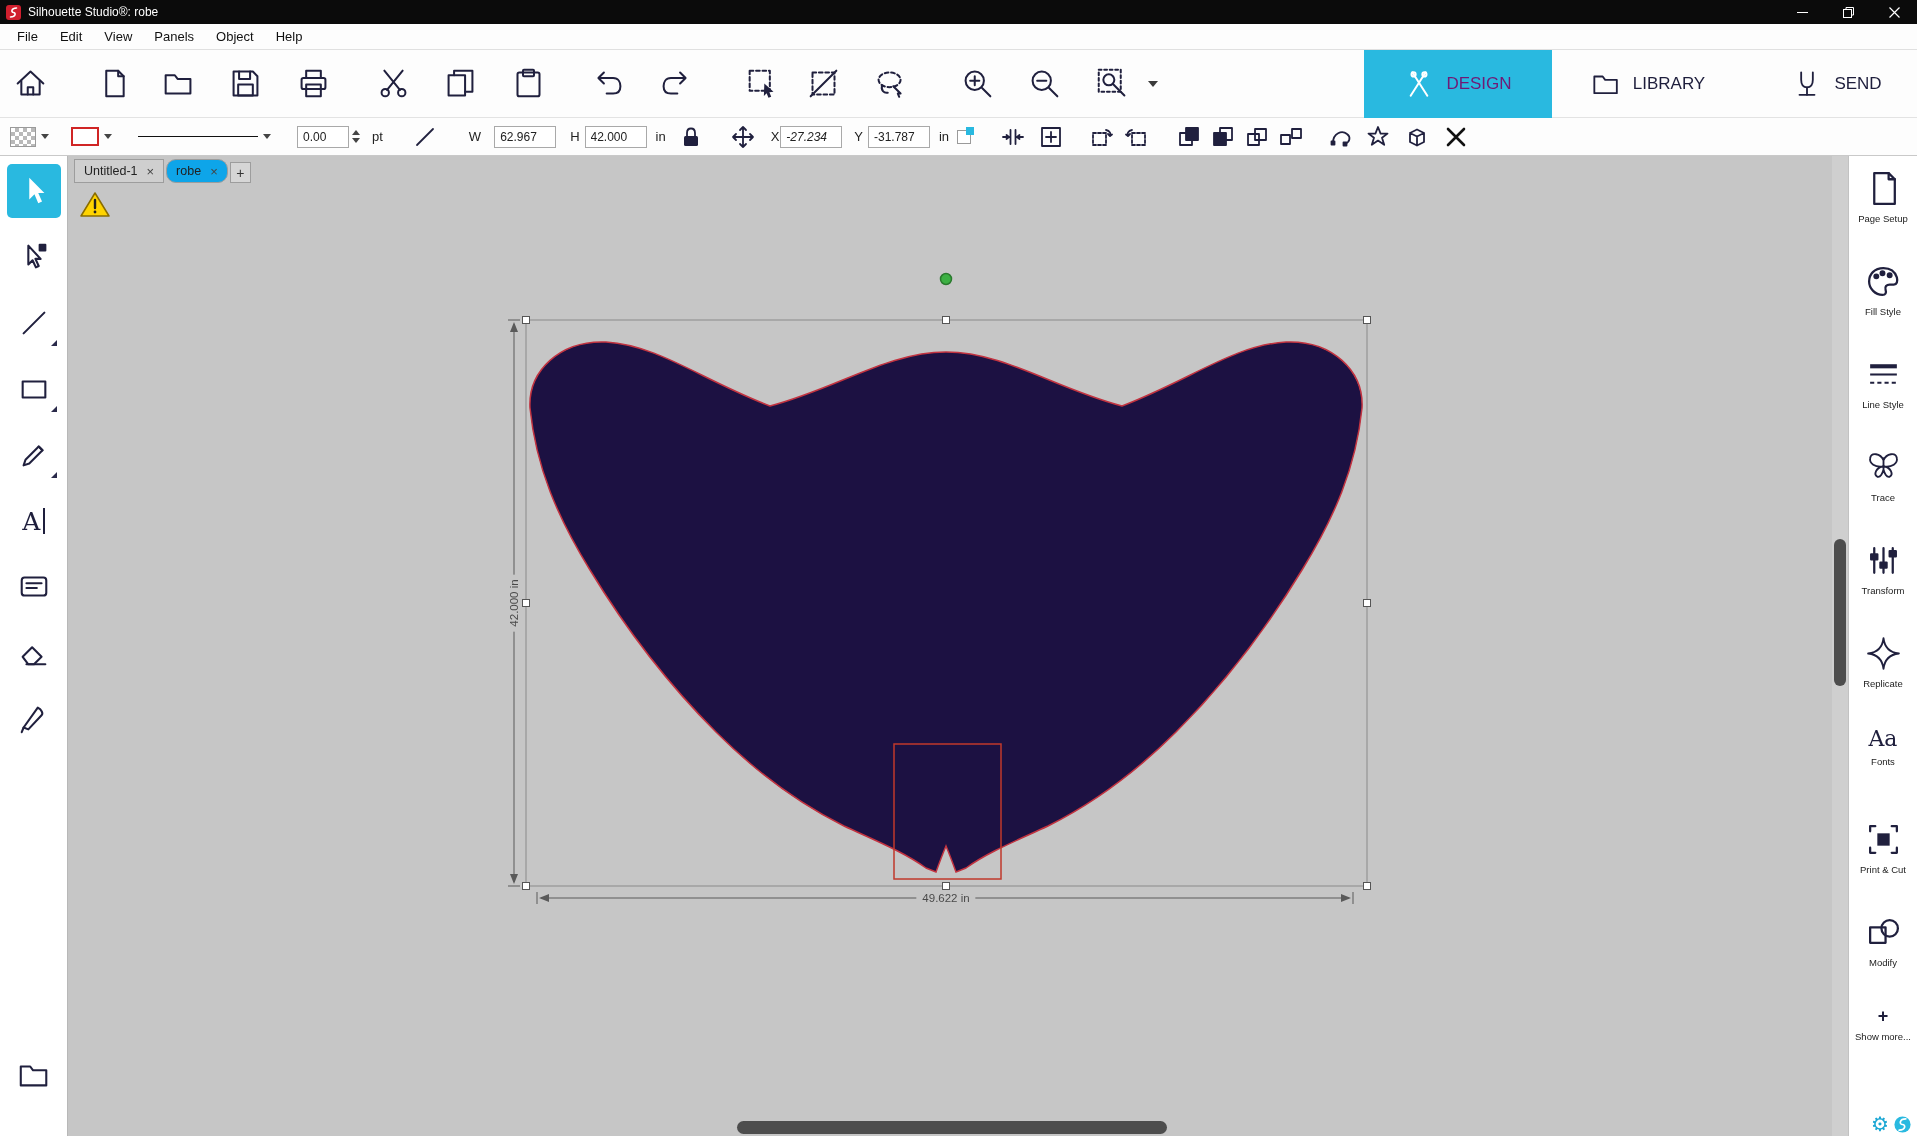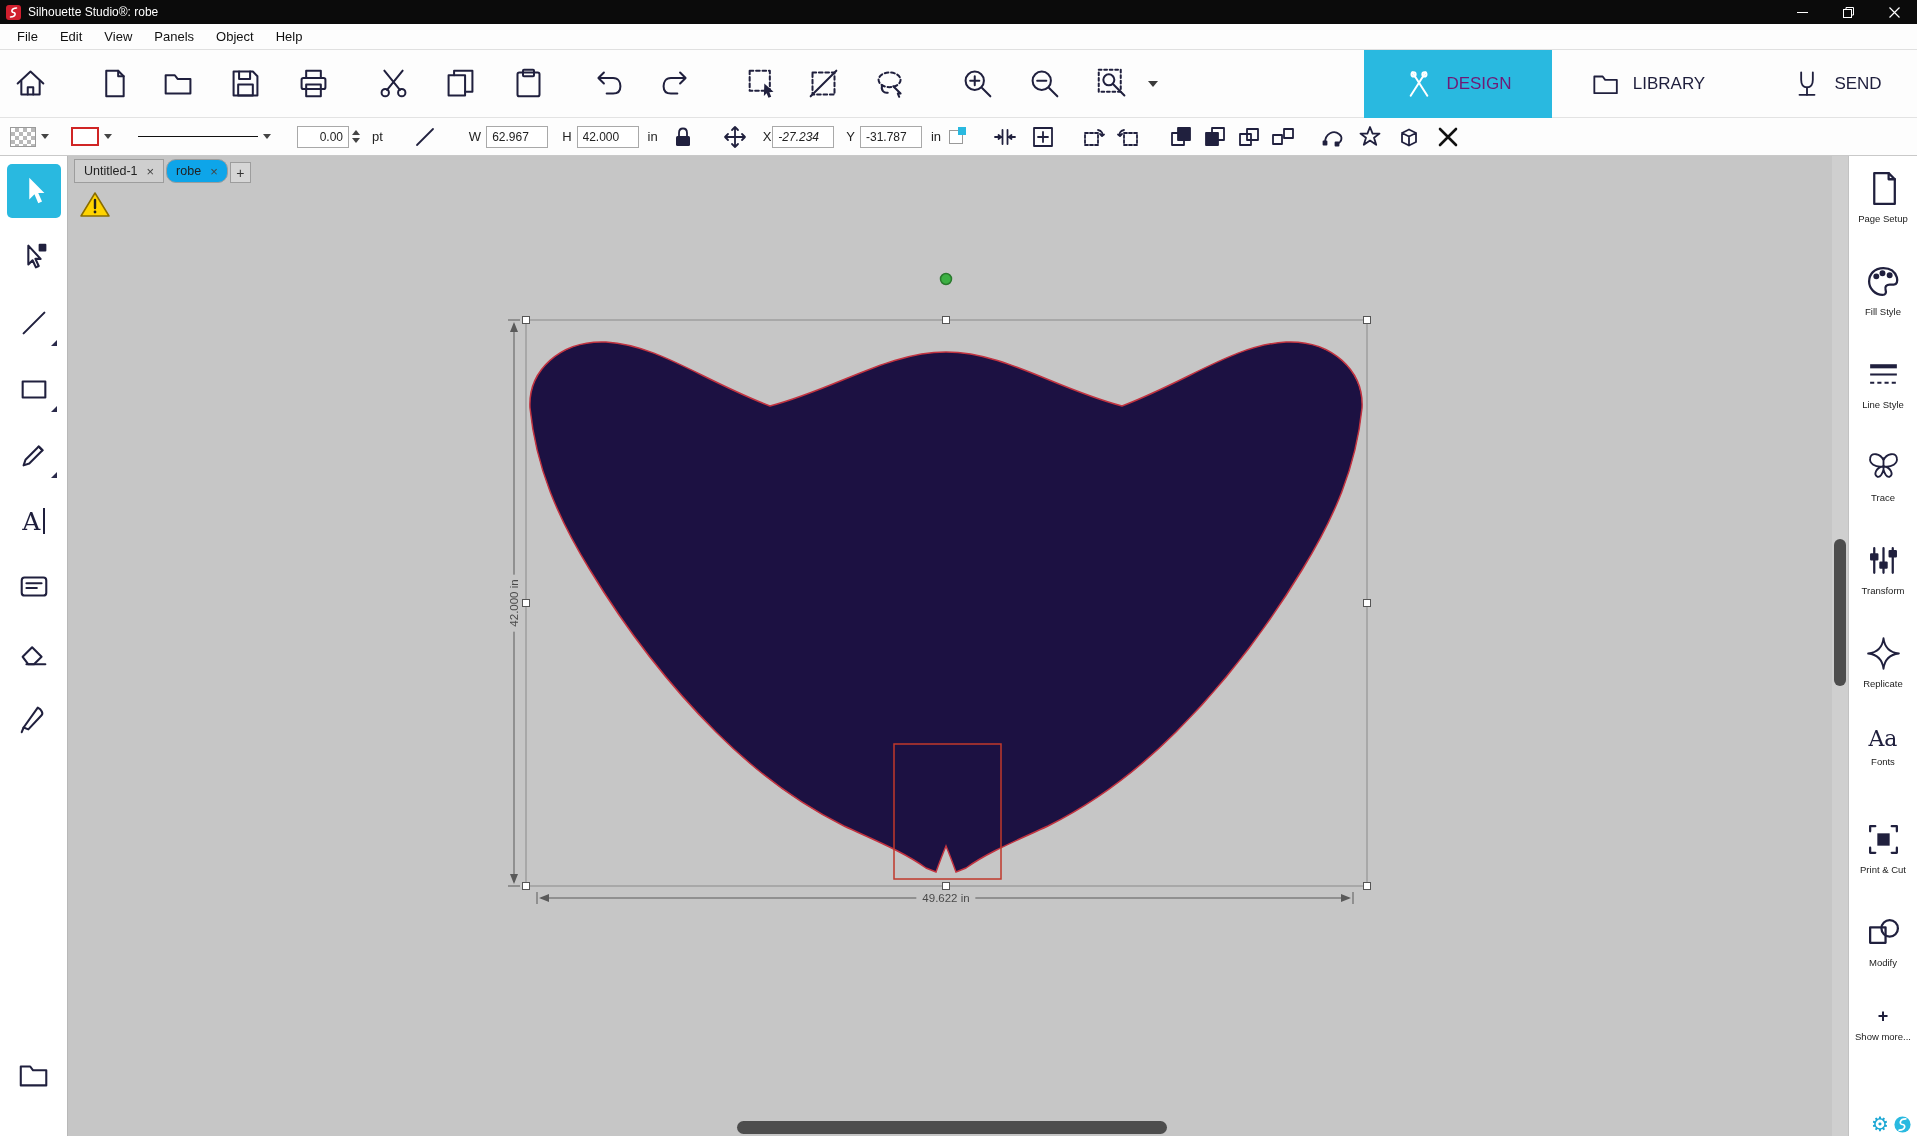--- a/index.html
+++ b/index.html
@@ -292,33 +292,33 @@
     </div>
   </div>
 
   <div class="options-bar">
     <div class="checker"></div>
     <div class="mini-caret"></div>
     <div class="red-swatch"></div>
     <div class="mini-caret"></div>
     <div class="line-preview"></div>
     <div class="mini-caret"></div>
-    <input class="num-input w52" style="margin-left: 26px; text-align: right;" value="0.00">
+    <input class="num-input w52" style="margin-left: 26px;" value="0.00">
     <div class="spinner">
       <div class="spin-up"></div>
       <div class="spin-dn"></div>
     </div>
     <span class="ob-label" style="margin-left:12px">pt</span>
     <div class="ob-ic" style="margin-left:30px">
       <svg viewBox="0 0 24 24" class="ics">
           <path d="M4 20 L20 4"></path>
         </svg>
     </div>
     <span class="ob-label" style="margin-left:32px">W</span>
-    <input class="num-input w62" style="margin-left: 5px;" value="62.967">
+    <input class="num-input w62" style="margin-left: 13px;" value="62.967">
     <span class="ob-label" style="margin-left:14px">H</span>
     <input class="num-input w62" style="margin-left: 5px;" value="42.000">
     <span class="ob-label" style="margin-left:9px">in</span>
     <div class="ob-ic" style="margin-left:13px">
       <svg viewBox="0 0 24 24">
           <rect x="5" y="11" width="14" height="10" rx="1.5" fill="#20203e"></rect>
           <path d="M8 11 V8 C8 5 10 3.5 12 3.5 C14 3.5 16 5 16 8 V11" fill="none" stroke="#20203e" stroke-width="1.8"></path>
         </svg>
     </div>
     <div class="ob-ic" style="margin-left:28px">

